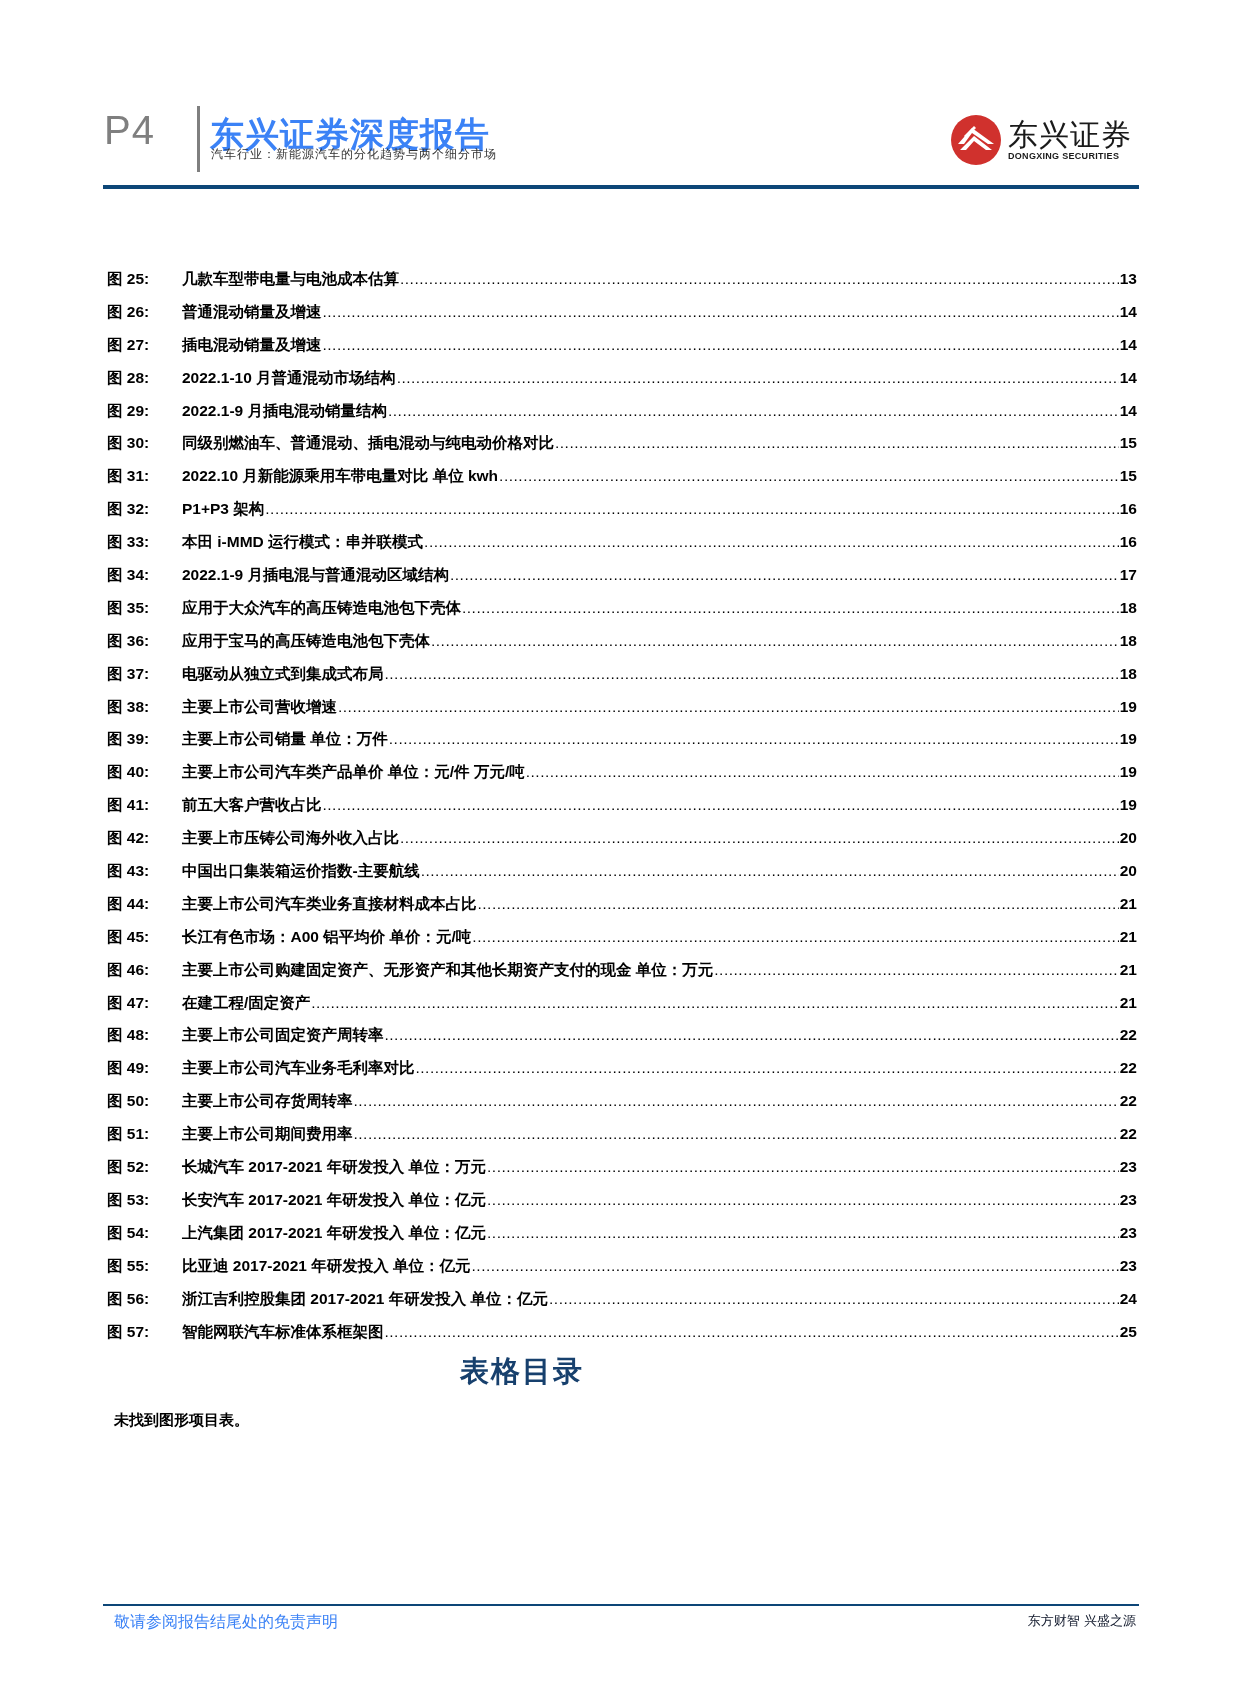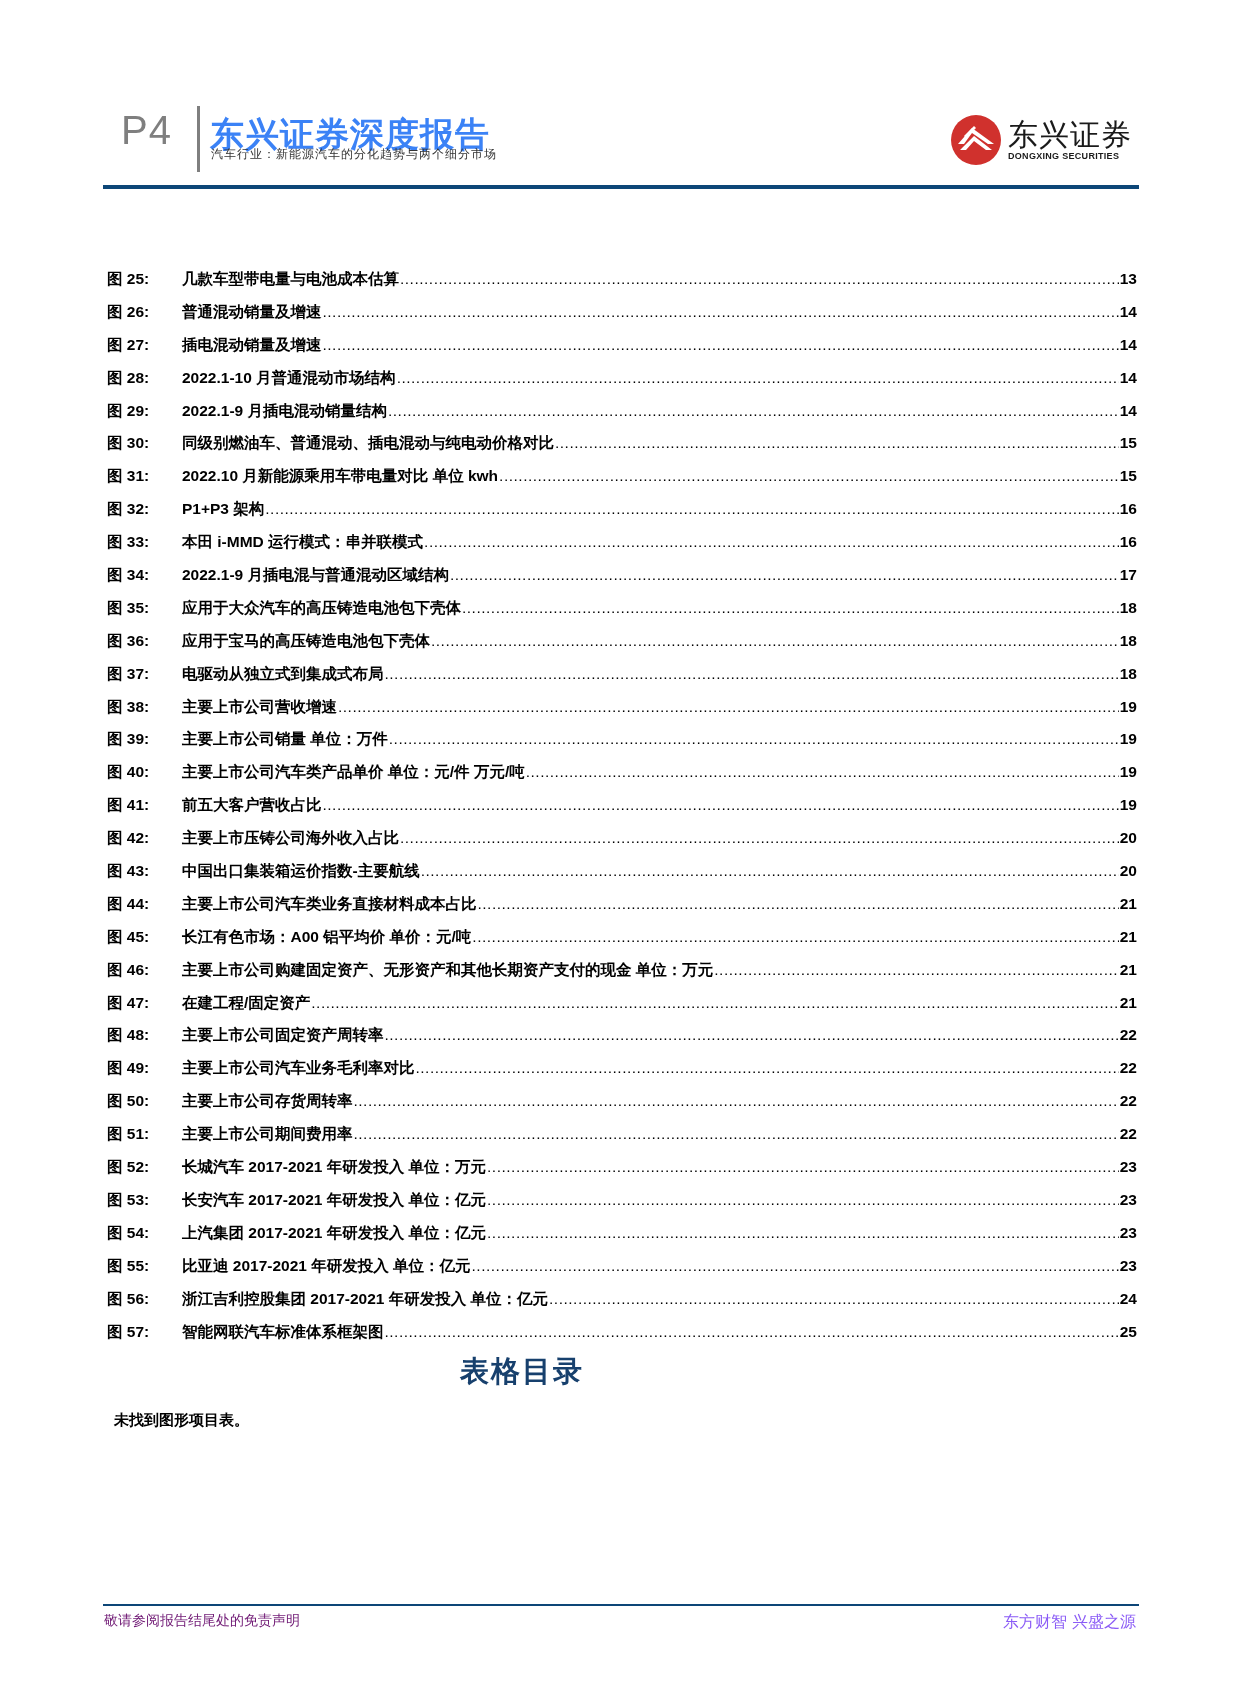--- a/index.html
+++ b/index.html
@@ -1,38 +1,38 @@
 <!DOCTYPE html>
 <html><head>
 <meta charset="utf-8">
 <style>
   html, body { margin:0; padding:0; background:#fff; }
   body { width:1240px; height:1683px; position:relative; font-family:"DejaVu Sans","Liberation Sans",sans-serif; color:#000; overflow:hidden; }
-  .page-num { position:absolute; left:104px; top:108px; font-size:40px; color:#7f7f7f; font-family:"Liberation Sans",sans-serif; letter-spacing:1px;margin-left:17px; }
+  .page-num { position:absolute; left:104px; top:108px; font-size:40px; color:#7f7f7f; font-family:"Liberation Sans",sans-serif; letter-spacing:1px; }
   .vbar { position:absolute; left:197px; top:106px; width:3px; height:66px; background:#7f7f7f; }
   .title { position:absolute; left:210px; top:112px; font-size:34px; font-weight:bold; color:#3b82f6; letter-spacing:1px; }
   .subtitle { position:absolute; left:211px; top:146px; font-size:12px; color:#333; font-family:"DejaVu Serif",serif; letter-spacing:1px; }
   .logo { position:absolute; left:950px; top:114px; display:flex; align-items:center; }
   .logo-mark { width:52px; height:52px; }
   .logo-text { margin-left:6px; }
   .logo-cn { font-size:30px; font-weight:normal; color:#1a1a1a; line-height:32px; letter-spacing:1px; }
   .logo-en { font-size:9px; font-weight:bold; color:#1a1a1a; font-family:"Liberation Sans",sans-serif; letter-spacing:0.3px; }
   .hrule { position:absolute; left:103px; top:185px; width:1036px; height:4px; background:#0d4677; }
   .toc { position:absolute; left:107px; top:228px; width:1030px; }
   .toc-row { display:flex; align-items:baseline; height:32.9px; font-size:15.5px; font-weight:bold; font-family:"Liberation Sans",sans-serif; }
   .toc-label { width:75px; flex:none; white-space:nowrap;margin-top:41px; }
   .toc-text { white-space:nowrap; flex:none; }
   .toc-dots { flex:1; overflow:hidden; white-space:nowrap; margin:0 1px; letter-spacing:0.5px; font-weight:normal; }
   .toc-dots::after { content:"................................................................................................................................................................................................................................................................................................................"; }
   .toc-page { flex:none; text-align:right; }
   .sec-title { position:absolute; left:0; width:1044px; top:1352px; text-align:center; font-size:29px; font-weight:bold; color:#17406d; letter-spacing:2px; }
   .no-tables { position:absolute; left:106px; top:1411px; font-size:15px; font-weight:bold; font-family:"DejaVu Serif",serif;margin-left:8px; }
   .frule { position:absolute; left:103px; top:1604px; width:1036px; height:2px; background:#0d4677; }
-  .foot-left { position:absolute; left:104px; top:1612px; font-size:14px; font-family:"DejaVu Serif",serif; color:#701a75; }
-  .foot-right { position:absolute; right:104px; top:1612px; font-size:16px; font-family:"DejaVu Serif",serif; color:#8b5cf6; }
+  .foot-left { position:absolute; left:114px; top:1612px; font-size:16px; font-family:"DejaVu Serif",serif; color:#3b82f6; }
+  .foot-right { position:absolute; right:104px; top:1612px; font-size:13px; font-family:"DejaVu Serif",serif; color:#0f172a; }
 </style>
 </head>
 <body>
 
 <div class="page-num">P4</div>
 <div class="vbar"></div>
 <div class="title">东兴证券深度报告</div>
 <div class="subtitle">汽车行业：新能源汽车的分化趋势与两个细分市场</div>
 
 <div class="logo">

